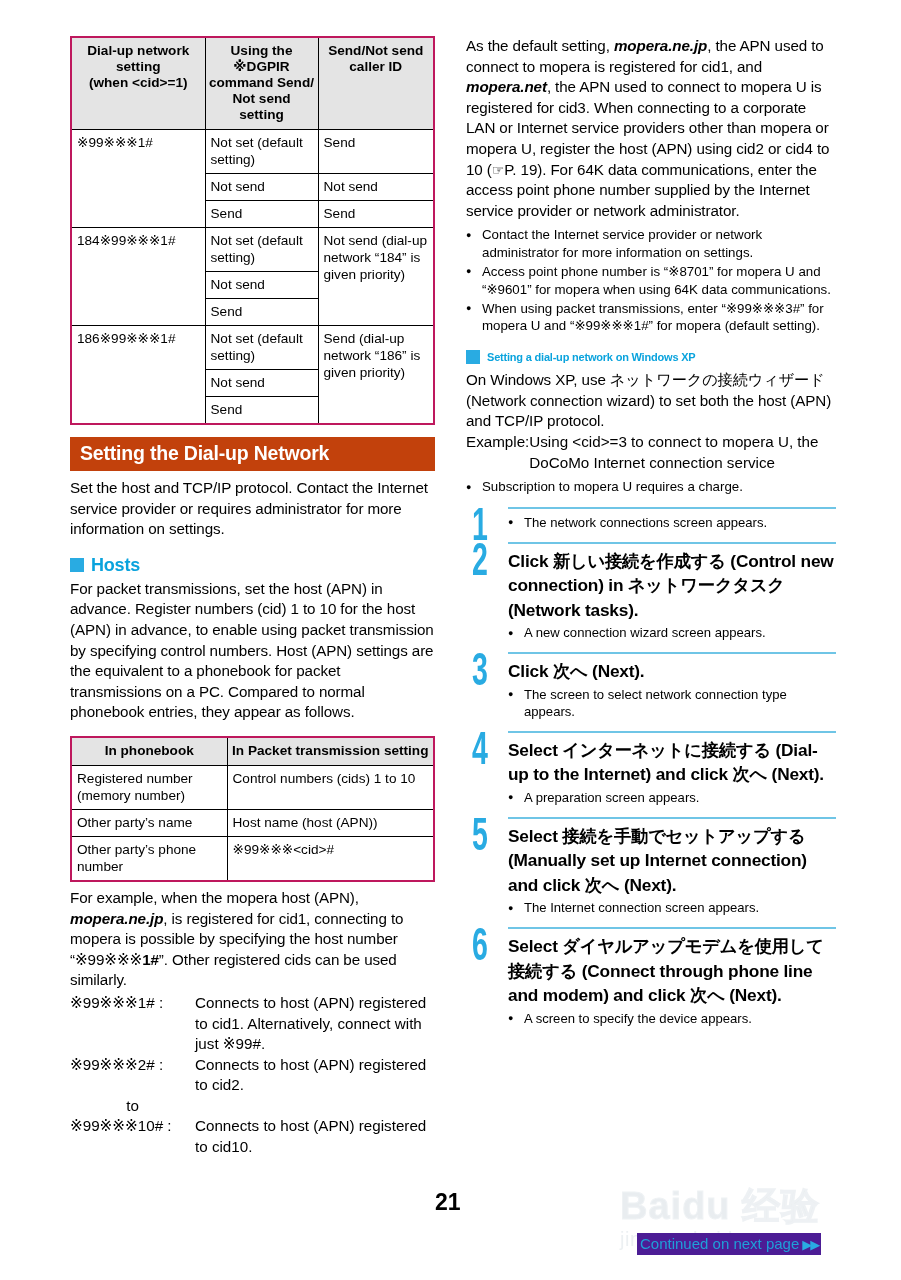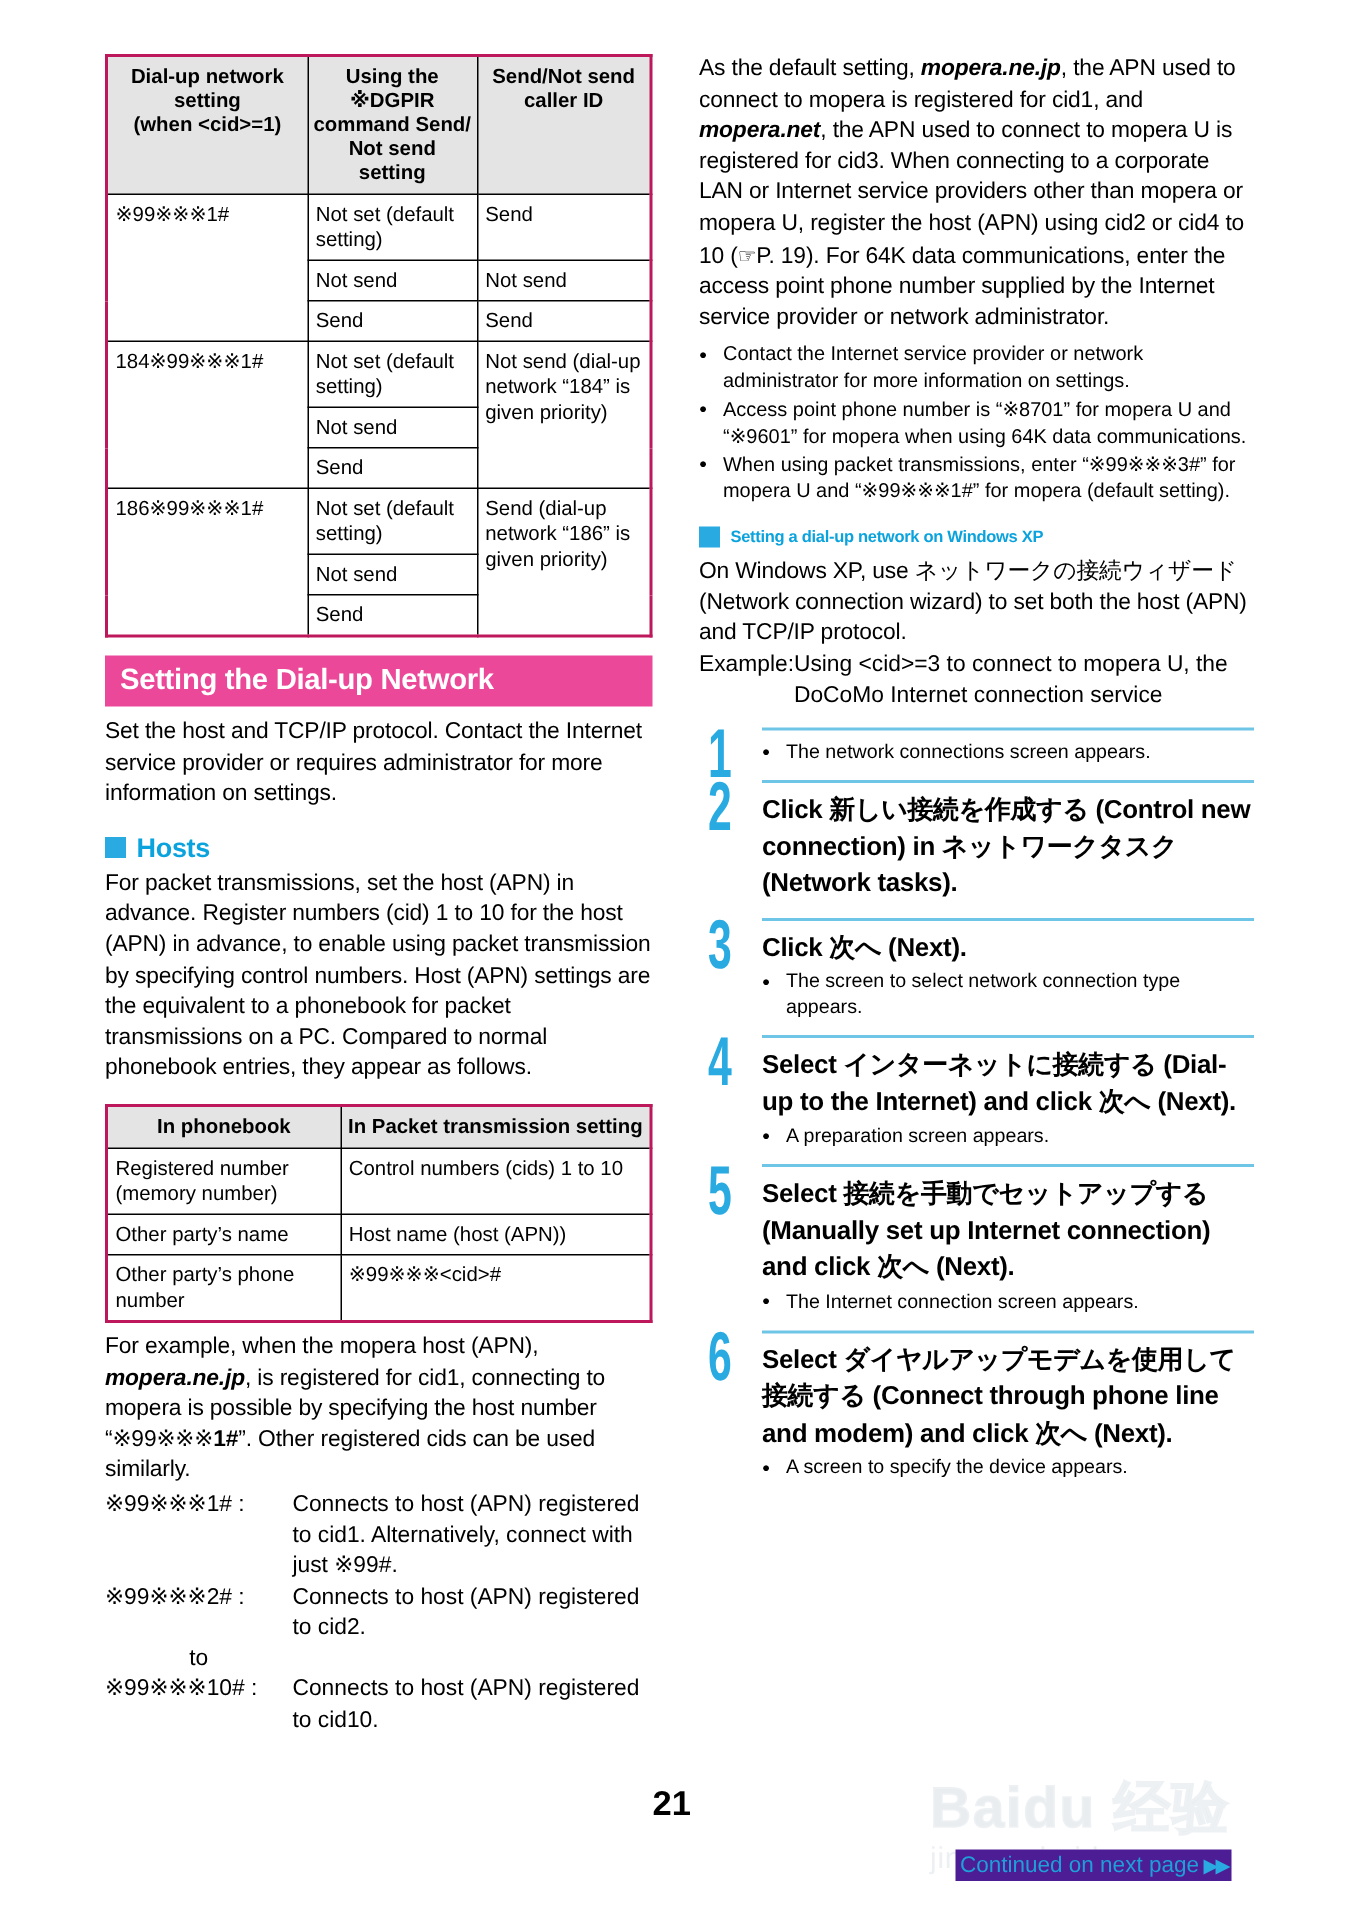--- a/index.html
+++ b/index.html
@@ -88,21 +88,21 @@
     content: "\25CF";
     position: absolute;
     left: 0;
     top: -0.5px;
     font-size: 9px;
     line-height: 19px;
   }
 
   
   .section-bar {
-    background: #ec4899;
+    background: #c2410c;
     color: #ffffff;
     font-weight: bold;
     font-size: 19.5px;
     line-height: 22px;
     padding: 5px 10px 7px 10px;
     letter-spacing: -0.2px;
   }
   .sub-head {
     color: #0aa3dd;
     font-weight: bold;
@@ -398,33 +398,39 @@
       <span>Setting a dial-up network on Windows XP</span>
     </div>
 
     <div class="body-text" style="margin-top:2px;">On Windows XP, use ネットワークの接続ウィザード (Network connection wizard) to set both the host (APN) and TCP/IP protocol.</div>
 
     <div class="example" style="margin-top:0px;">
       <div class="lbl">Example:</div>
       <div class="val">Using &lt;cid&gt;=3 to connect to mopera U, the DoCoMo Internet connection service</div>
     </div>
 
+    <ul class="bullets" style="margin-top:5px;">
+      <li>Subscription to mopera U requires a charge.</li>
+    </ul>
 
     <div class="step">
       <div class="num">1</div>
       <div class="rule"></div>
       <ul class="bullets">
         <li>The network connections screen appears.</li>
       </ul>
     </div>
 
     <div class="step">
       <div class="num">2</div>
       <div class="rule"></div>
       <div class="instr">Click 新しい接続を作成する (Control new connection) in ネットワークタスク (Network tasks).</div>
+      <ul class="bullets">
+        <li>A new connection wizard screen appears.</li>
+      </ul>
     </div>
 
     <div class="step">
       <div class="num">3</div>
       <div class="rule"></div>
       <div class="instr">Click 次へ (Next).</div>
       <ul class="bullets">
         <li>The screen to select network connection type appears.</li>
       </ul>
     </div>

